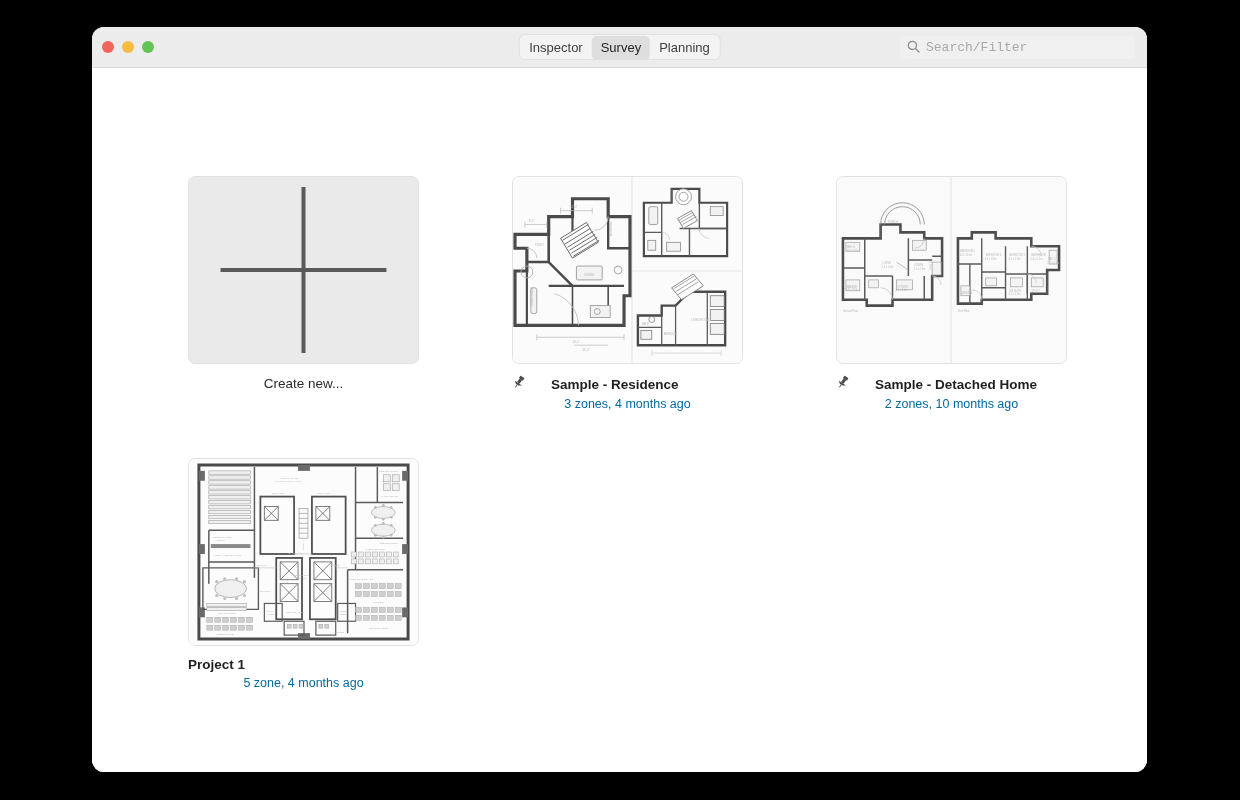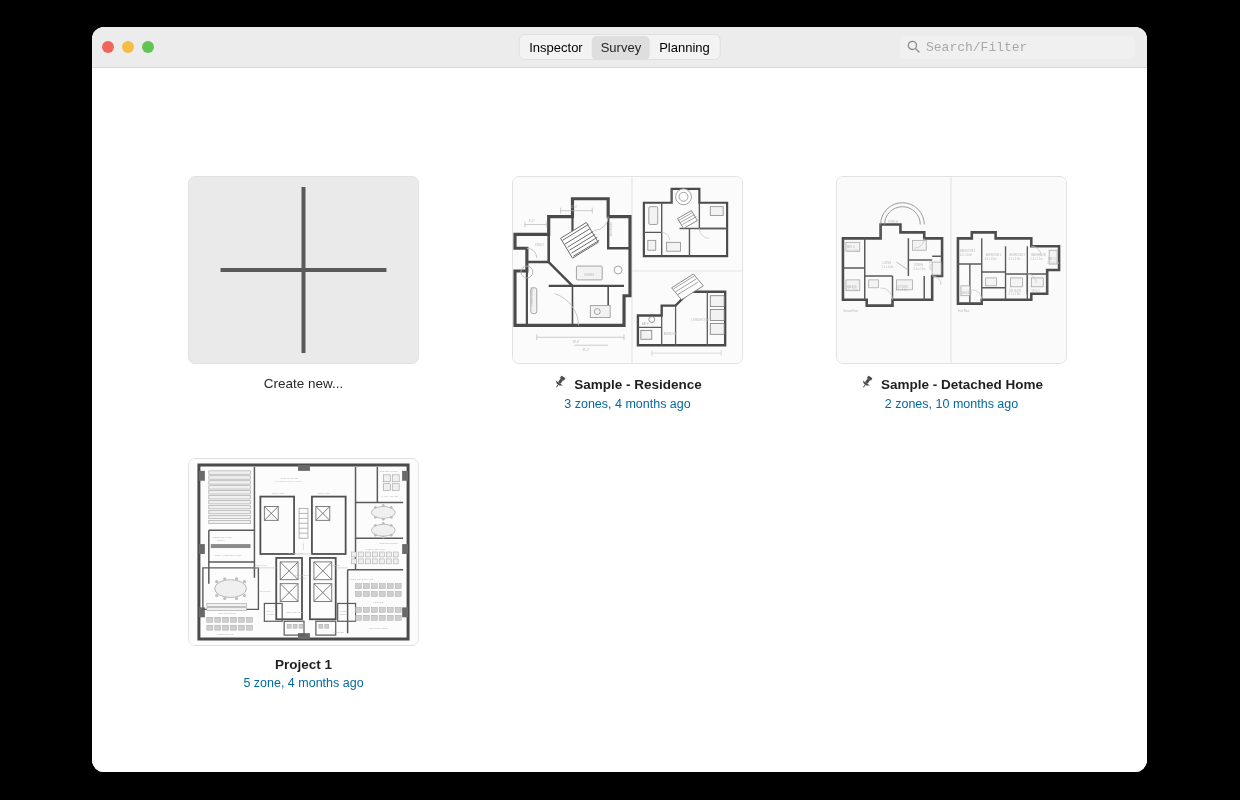--- a/index.html
+++ b/index.html
@@ -49,21 +49,21 @@
     transform: translateX(-50%);
     display: flex;
     background: #f3f3f3;
     border: 1px solid #e0e0e0;
     border-radius: 6px;
     padding: 1px;
     height: 26px;
   }
   .seg-item {
     font-size: 13px;
-    color: #000000;
+    color: #404040;
     padding: 0 9px;
     height: 24px;
     line-height: 24px;
     border-radius: 5px;
     white-space: nowrap;
     cursor: default;
   }
   .seg-item.active {
     background: #dedede;
     color: #262626;
@@ -151,22 +151,21 @@
   .thumb svg { display: block; width: 100%; height: 100%; }
 
   .caption {
     margin-top: 11px;
     text-align: center;
     position: relative;
   }
   .cap-title-row {
     display: flex;
     align-items: center;
-    justify-content: center;
-    gap: 7px;
+    gap: 25px;
   }
   .cap-title {
     font-size: 13.5px;
     font-weight: bold;
     color: #1f1f1f;
   }
   .cap-sub {
     margin-top: 4px;
     font-size: 12.5px;
     color: #0369a1;

